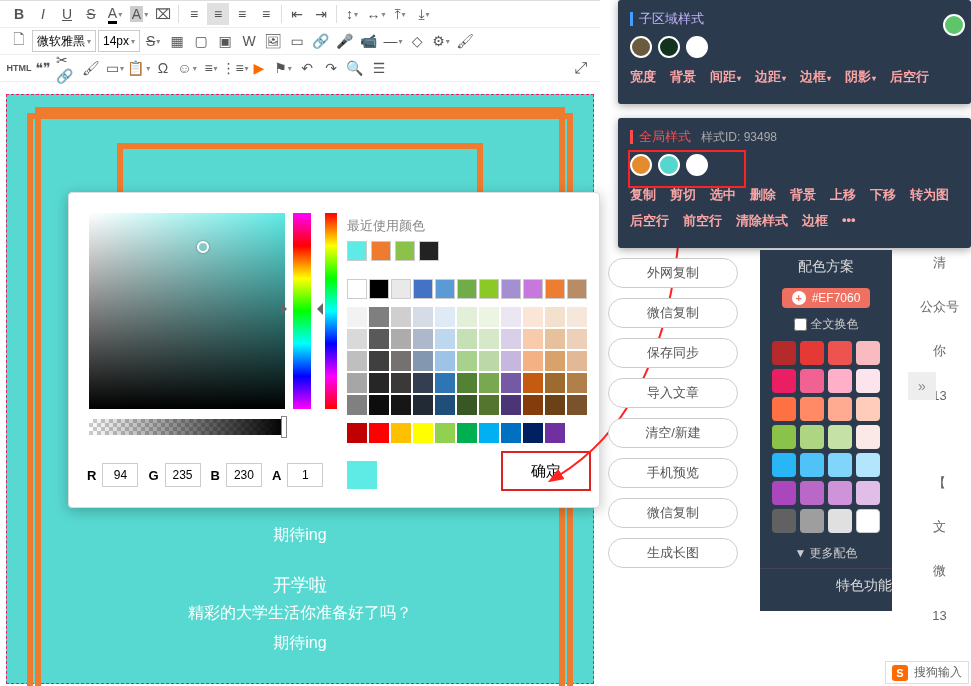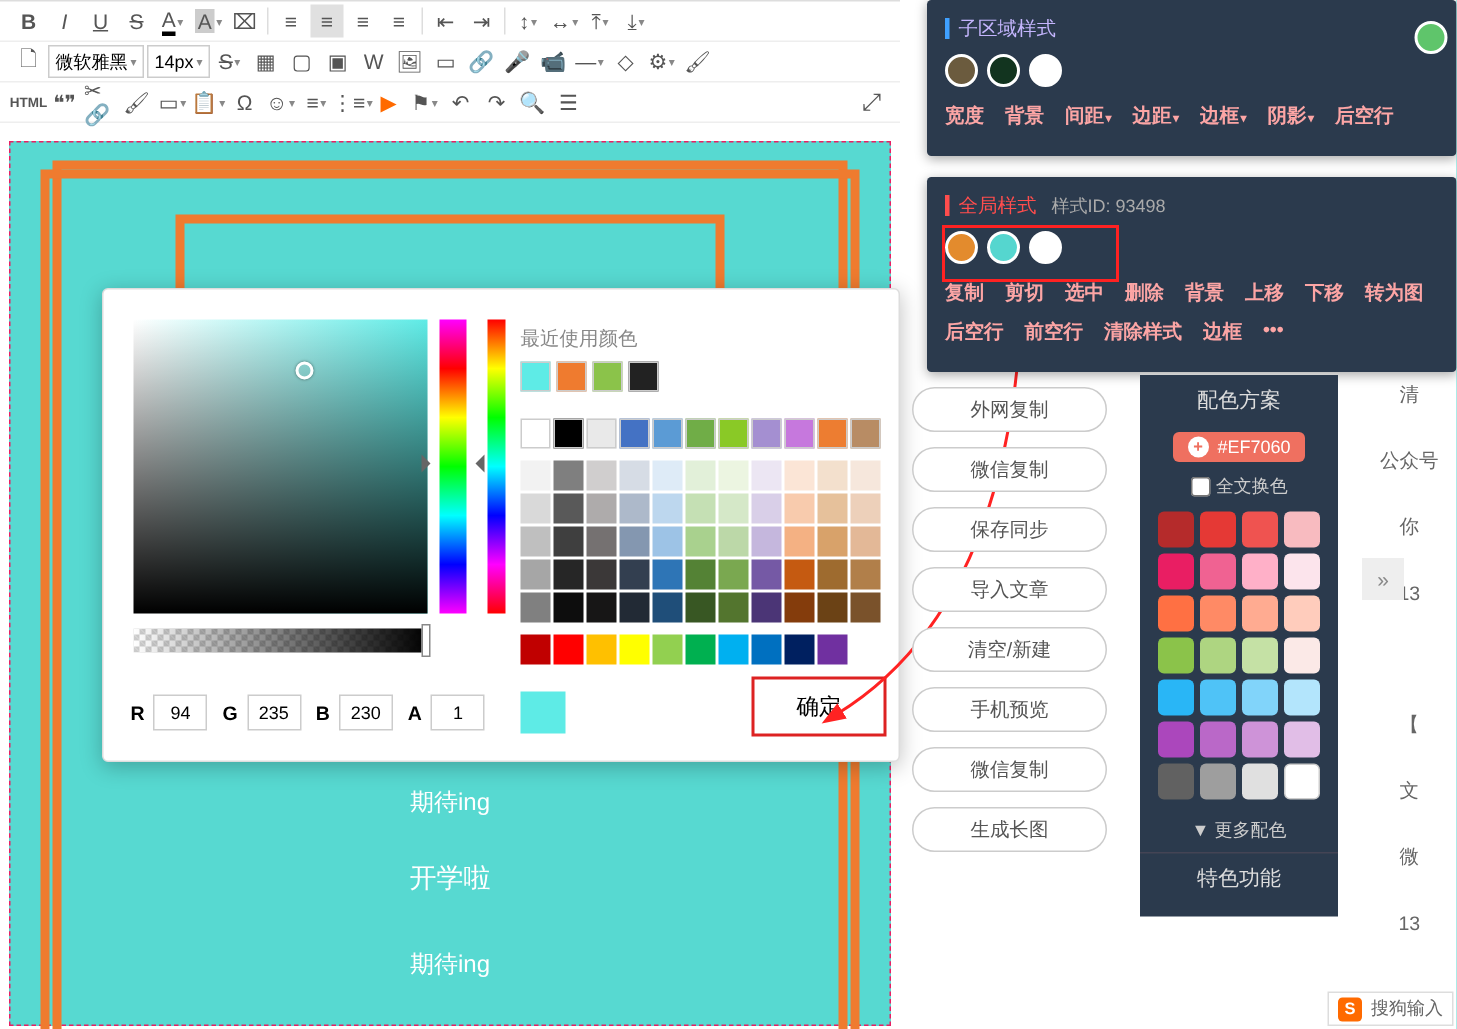--- a/index.html
+++ b/index.html
@@ -82,21 +82,21 @@
 
 .scheme { position: absolute; left: 760px; top: 250px; width: 132px; background: #2b3a4d; color: #ddd; text-align: center; padding-bottom: 8px; }
 .scheme-title { padding: 8px 0; font-size: 14px; }
 .tag { display: inline-flex; align-items: center; background: #EF7060; color: #fff; border-radius: 4px; padding: 3px 10px; font-size: 12px; margin: 4px 0; }
 .tag .plus { width: 14px; height: 14px; border-radius: 50%; background: #fff; color: #EF7060; font-weight: bold; display: flex; align-items: center; justify-content: center; margin-right: 6px; font-size: 11px; }
 .chk { font-size: 12px; color: #ccc; padding: 4px 0 8px 0; display: flex; align-items: center; justify-content: center; gap: 4px; }
 .chk input { accent-color: #888; }
 .grid { display: grid; grid-template-columns: repeat(4, 24px); gap: 4px; justify-content: center; margin-bottom: 6px; }
 .gc { width: 24px; height: 24px; border-radius: 4px; cursor: pointer; }
 .more { font-size: 12px; color: #ccc; padding: 6px 0; cursor: pointer; }
-.feature { font-size: 14px; padding: 8px 0; border-top: 1px solid #445; }
+.feature { font-size: 14px; padding: 8px 0; border-top: 1px solid #445; text-align: right; }
 
 
 .farcol { position: absolute; left: 908px; top: 252px; width: 63px; display: flex; flex-direction: column; gap: 22px; font-size: 13px; color: #666; text-align: center; }
 .farcol .cell { height: 22px; display: flex; align-items: center; justify-content: center; }
 .chev-box { position: absolute; left: 908px; top: 372px; width: 28px; height: 28px; background: #eee; display: flex; align-items: center; justify-content: center; color: #888; font-size: 14px; cursor: pointer; }
 
 
 .ime { position: absolute; right: 2px; bottom: 2px; display: flex; align-items: center; background: #fff; border: 1px solid #ddd; padding: 2px 6px; gap: 6px; font-size: 12px; color: #666; }
 .ime-icon { width: 16px; height: 16px; background: #ff6a00; border-radius: 3px; color: #fff; display: flex; align-items: center; justify-content: center; font-size: 11px; font-weight: bold; }
 
@@ -192,20 +192,21 @@
     <div class="tbtn" style="font-size:16px">⤢</div>
   </div>
 </div>
 
 <div class="editor">
   <div class="frame f1"></div>
   <div class="frame f2"></div>
   <div class="frame f3"></div>
   <div class="canvas-text ct1">期待ing</div>
   <div class="canvas-text ct2">开学啦</div>
+  <div class="canvas-text ct3">精彩的大学生活你准备好了吗？</div>
   <div class="canvas-text ct4">期待ing</div>
 </div>
 
 <div class="picker">
   <div class="gradient">
     <div class="grad-handle"></div>
   </div>
   <div class="hue"></div>
   <div class="hue-alt"></div>
   <div class="alpha">

